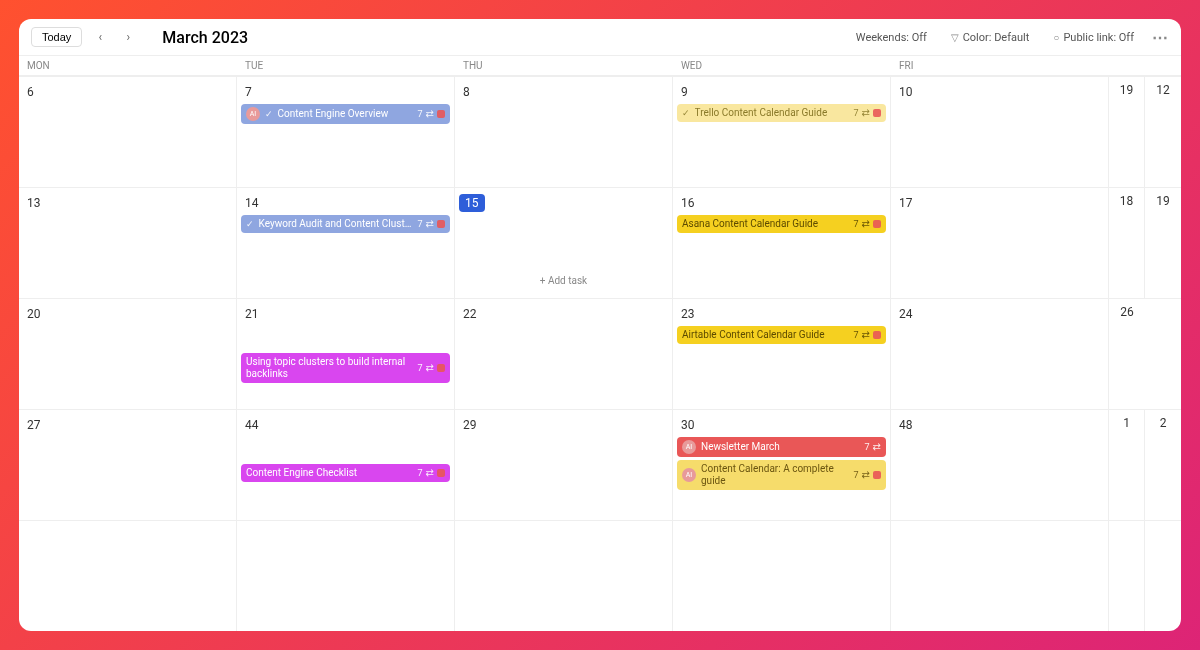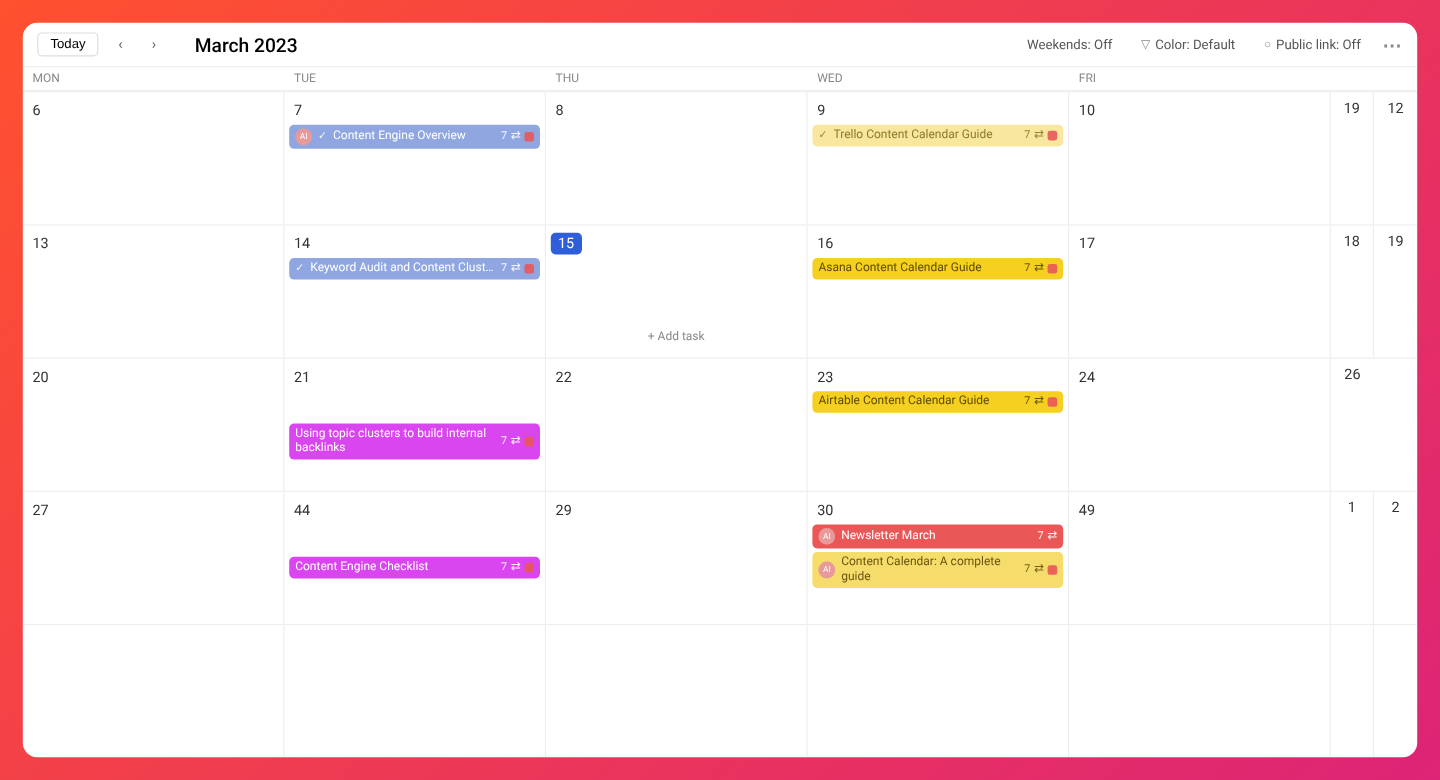--- a/index.html
+++ b/index.html
@@ -298,21 +298,21 @@
             </span>
           </div><div class="task yellow-mid">
             <span class="avatar">AI</span>
             <span class="t-title wrap">Content Calendar: A complete guide</span>
             <span class="suffix">
               <span>7</span>
               <span class="loop">⇄</span>
               <span class="dot red"></span>
             </span>
           </div></div>
-        <div class="cell"><div class="daynum">49</div></div>
+        <div class="cell"><div class="daynum">48</div></div>
         <div class="cell narrow">
           <div class="daynum">1</div>
         </div>
         <div class="cell narrow">
           <div class="daynum">2</div>
         </div>
       </div>
       <div class="row">
         <div class="cell"></div>
         <div class="cell"></div>

